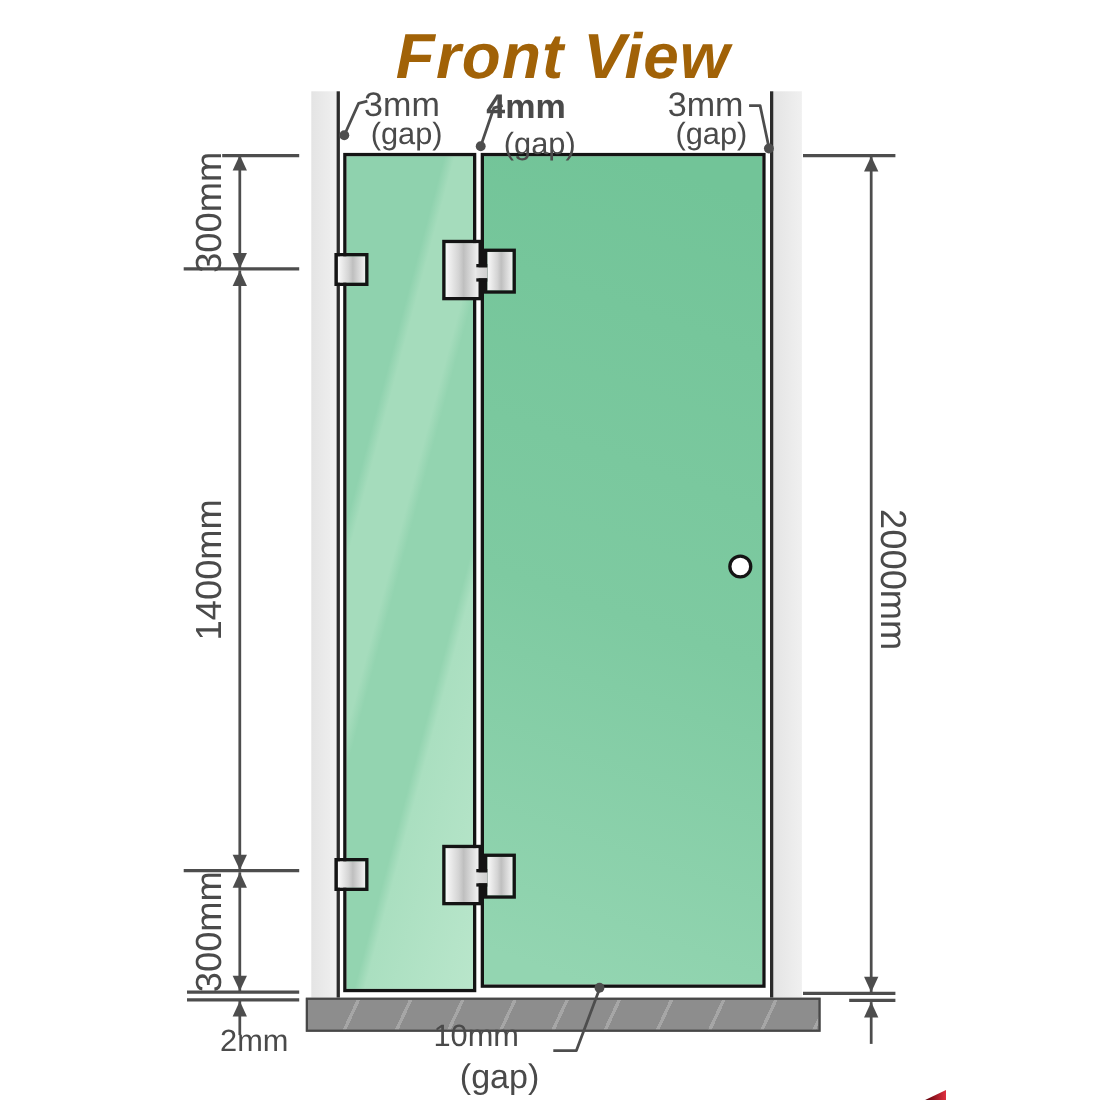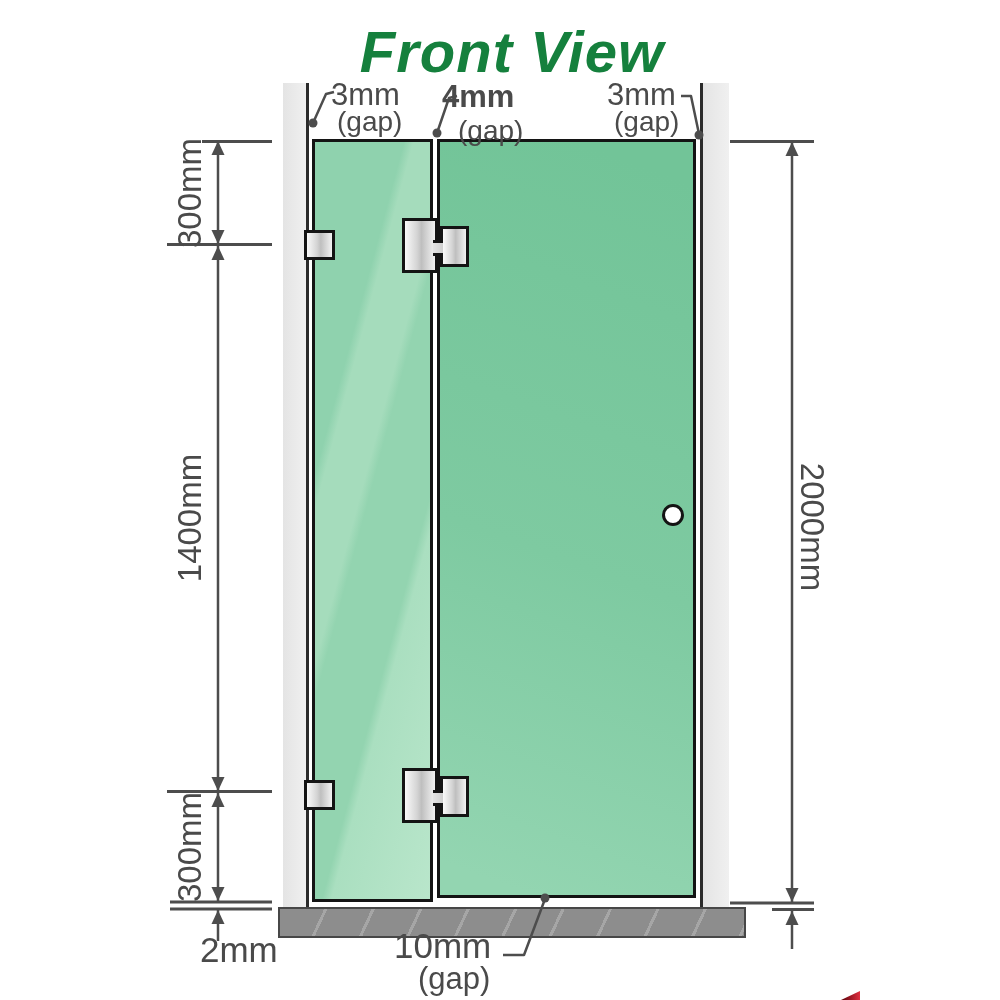--- a/index.html
+++ b/index.html
@@ -5,21 +5,21 @@
   html,body{margin:0;padding:0;background:#fff;}
   #stage{
     position:relative;width:1000px;height:1000px;background:#ffffff;
     font-family:"Liberation Sans",sans-serif;overflow:hidden;
   }
   .abs{position:absolute;}
   
   .title{
     left:512px;top:18px;transform:translateX(-50%);
     font-size:58px;font-weight:bold;font-style:italic;
-    color:#15803d;letter-spacing:1px;white-space:nowrap;z-index:6;
+    color:#a16207;letter-spacing:1px;white-space:nowrap;z-index:6;
   }
   
   .channel{top:83px;height:824px;background:linear-gradient(90deg,#e4e4e4,#f0f0f0);z-index:1;}
   .channel.left{left:283px;width:23px;}
   .channel.right{left:703px;width:26px;}
   .wall-line{top:83px;width:3px;height:824px;background:#2b2b2b;z-index:2;}
   .wall-line.left{left:306px;}
   .wall-line.right{left:700px;}
   
   .glass{border:3px solid #141414;box-sizing:border-box;z-index:1;}
@@ -61,21 +61,21 @@
   .hconn{
     z-index:4;border-top:3px solid #141414;border-bottom:3px solid #141414;box-sizing:border-box;
     background:linear-gradient(90deg,#e3e3e3,#cfcfcf);
   }
   
   .dim{color:#4a4a4a;z-index:6;white-space:nowrap;}
   .gap-val{font-size:31px;}
   .gap-unit{font-size:28px;}
   .vlabel{font-size:33px;transform:translate(-50%,-50%) rotate(-90deg);}
   .vlabel.cw{transform:translate(-50%,-50%) rotate(90deg);}
-  .big{font-size:35px;}
+  .big{font-size:28px;}
   
   svg.overlay{position:absolute;left:0;top:0;z-index:5;pointer-events:none;}
 </style>
 </head>
 <body>
 
 <div id="stage">
 
   <div class="abs title">Front View</div>
 

